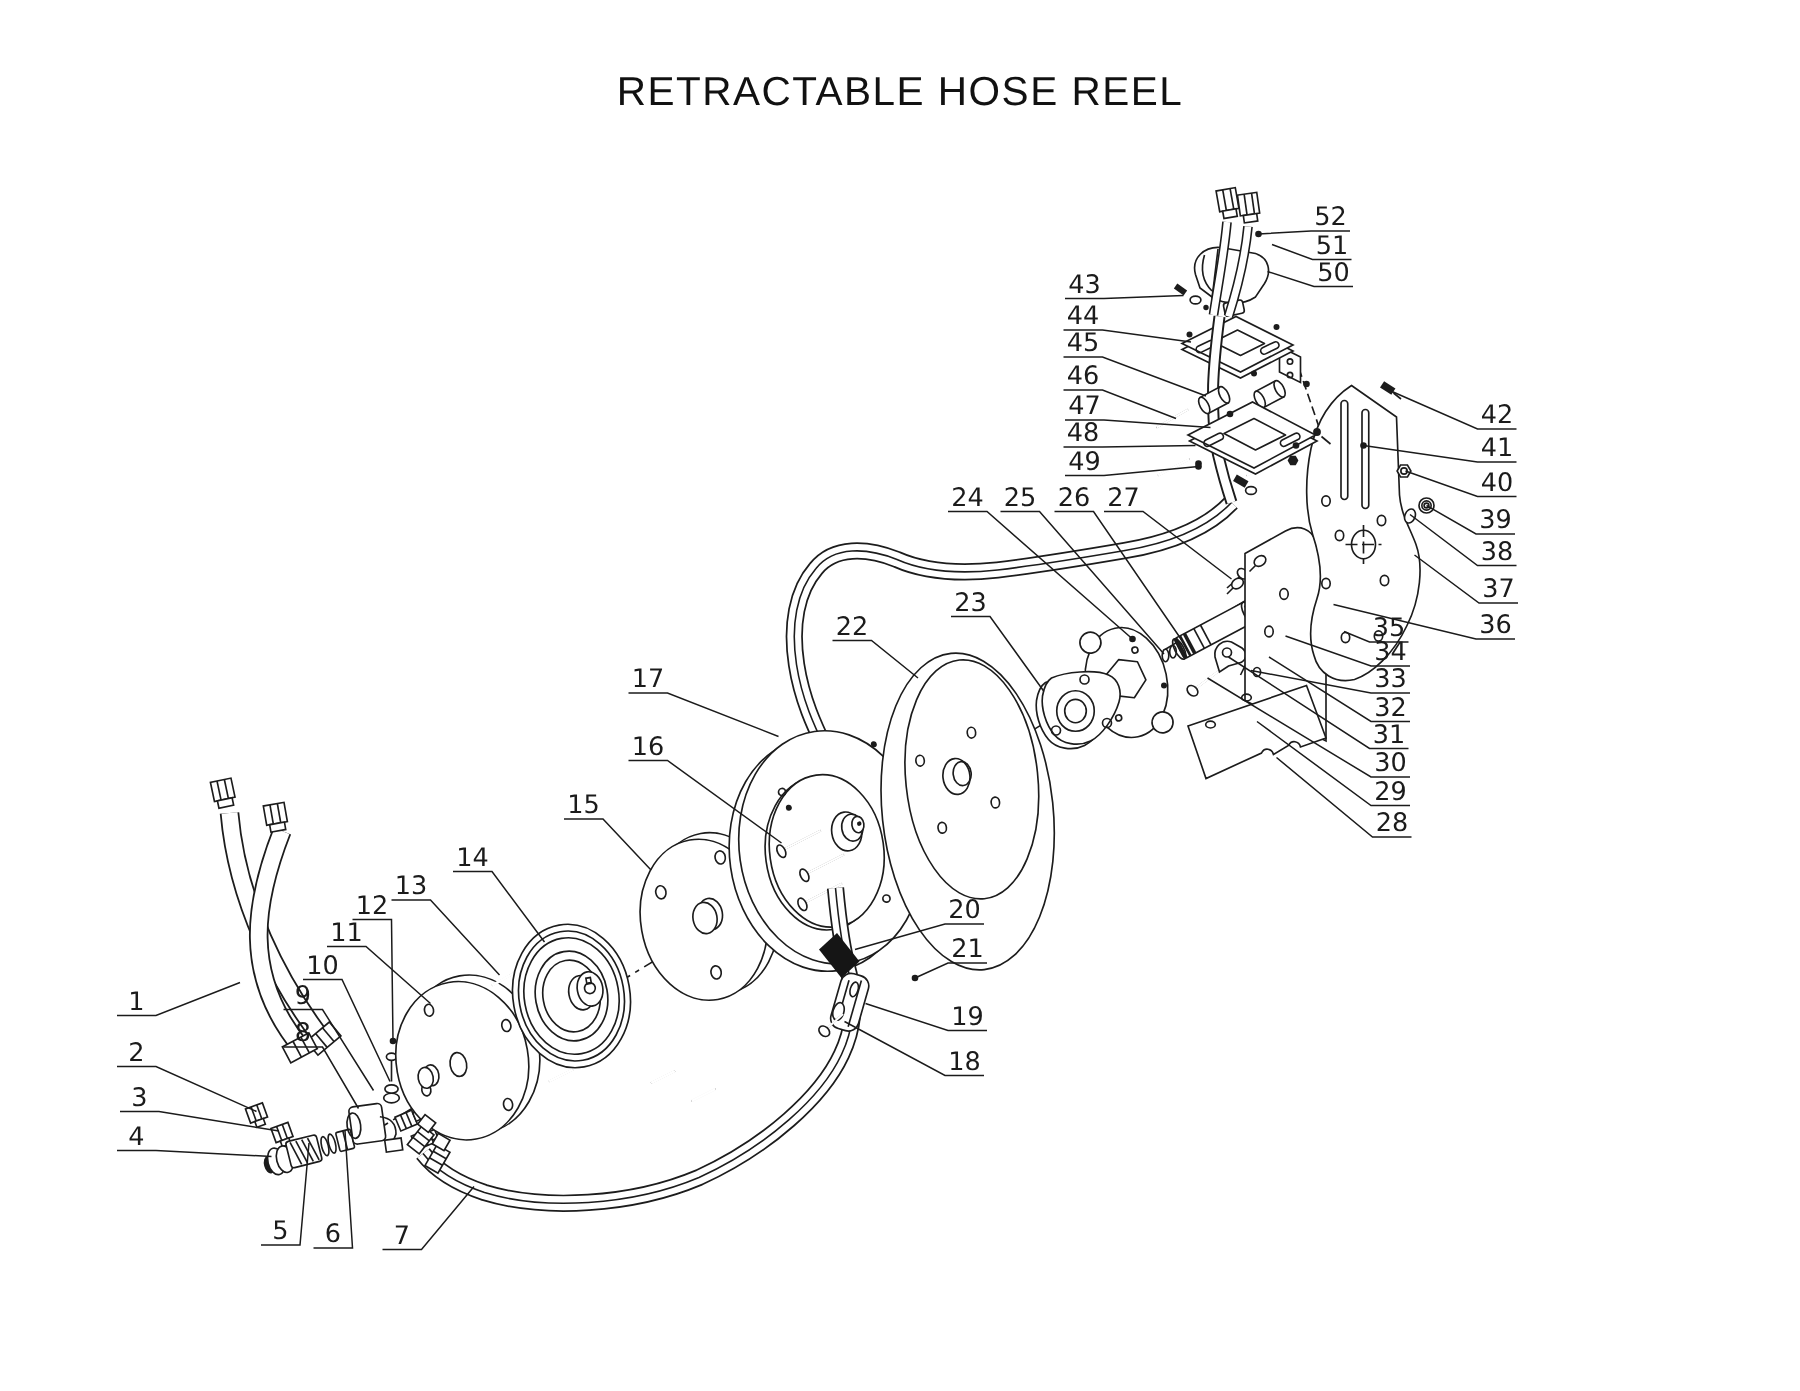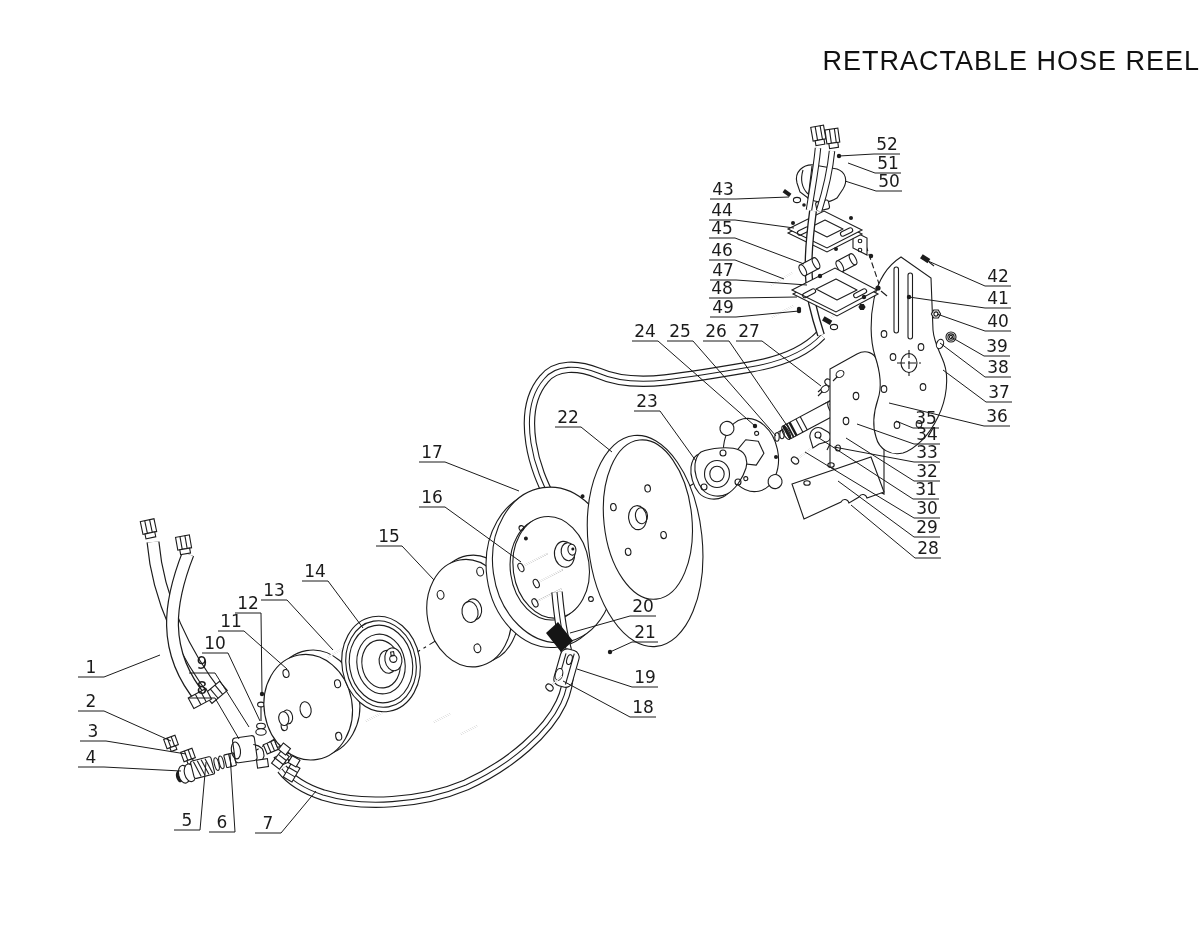--- a/index.html
+++ b/index.html
@@ -1,18 +1,18 @@
 <!DOCTYPE html>
 <html><head>
 <meta charset="utf-8">
 <style>
   html,body{margin:0;padding:0;background:#fff;}
   #stage{position:relative;width:1200px;height:927px;background:#fff;overflow:hidden;
          font-family:"Liberation Sans",sans-serif;}
-  #title{position:absolute;left:0;right:0;top:46px;text-align:right;
+  #title{position:absolute;left:0;right:0;top:46px;text-align:center;
          font-size:27px;letter-spacing:1px;color:#111;font-family:"Liberation Sans",sans-serif;}
   svg{position:absolute;left:0;top:0;}
   .ln{stroke:#1c1c1c;fill:none;stroke-width:1.1;}
   .wf{stroke:#1c1c1c;fill:#fff;stroke-width:1.1;}
   .bk{fill:#1c1c1c;stroke:none;}
   .hb{stroke:#1c1c1c;fill:none;}
   .hw{stroke:#fff;fill:none;}
   .plabel{font-family:"DejaVu Sans",sans-serif;font-size:17px;fill:#1b1b1b;text-anchor:middle;}
   .pleader{fill:none;stroke:#1b1b1b;stroke-width:1;}
   .pdot{fill:#1b1b1b;}

